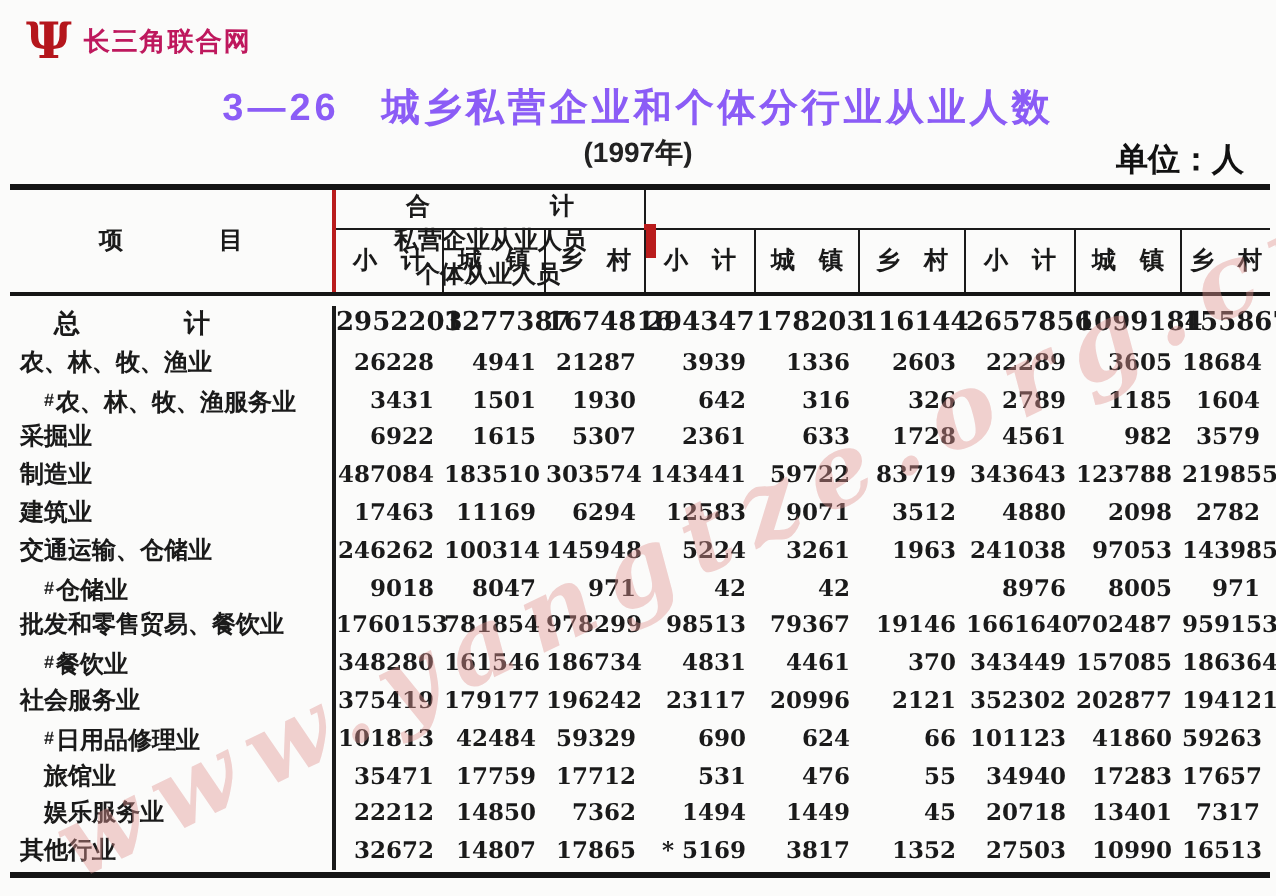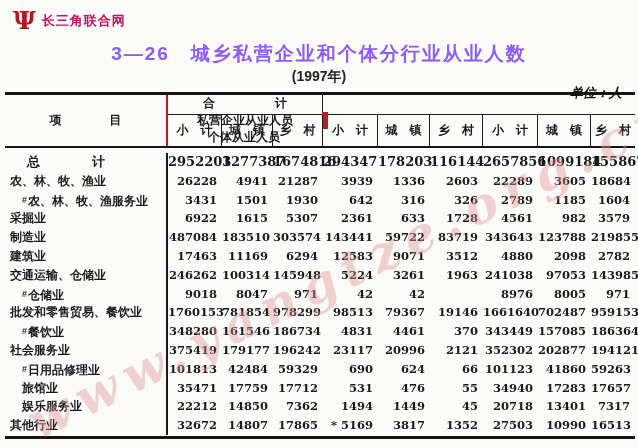--- a/index.html
+++ b/index.html
@@ -5,21 +5,21 @@
   html,body{margin:0;padding:0;background:#fbfbfa;}
   body{width:638px;height:448px;position:relative;overflow:hidden;
        font-family:"Liberation Sans",sans-serif;color:#1a1a1a;}
   .logo{position:absolute;top:8px;left:13px;display:flex;align-items:center;gap:6px;}
   .logo-mark{font-family:"DejaVu Serif",serif;font-weight:bold;font-size:25px;line-height:25px;color:#b5161c;}
   .logo-text{font-size:13px;font-weight:bold;color:#be185d;letter-spacing:1px;}
   .title{position:absolute;top:41px;left:0;width:638px;text-align:center;
          font-size:19px;font-weight:bold;letter-spacing:2px;color:#8b5cf6;}
   .subtitle{position:absolute;top:68px;left:0;width:638px;text-align:center;
             font-size:14px;font-weight:bold;color:#222;}
-  .unit{position:absolute;top:84px;right:16px;font-size:13px;font-weight:bold;color:#111;font-style:italic;}
+  .unit{position:absolute;top:70px;right:16px;font-size:16px;font-weight:bold;color:#111;}
 
   .table{position:absolute;left:5px;top:92px;width:630px;}
   .thead{display:flex;border-top:3px solid #151515;border-bottom:2px solid #151515;height:56px;box-sizing:border-box;}
   .stub-head{width:163px;box-sizing:border-box;border-right:2px solid #b91c1c;
              display:flex;align-items:center;justify-content:center;
              font-size:12px;font-weight:bold;}
   .groups-area{width:467px;display:flex;flex-direction:column;}
   .grow1{display:flex;height:20px;border-bottom:1px solid #1a1a1a;box-sizing:border-box;flex-direction:column;}
   .gcell{box-sizing:border-box;display:flex;align-items:center;justify-content:center;
          font-size:12px;font-weight:bold;}

